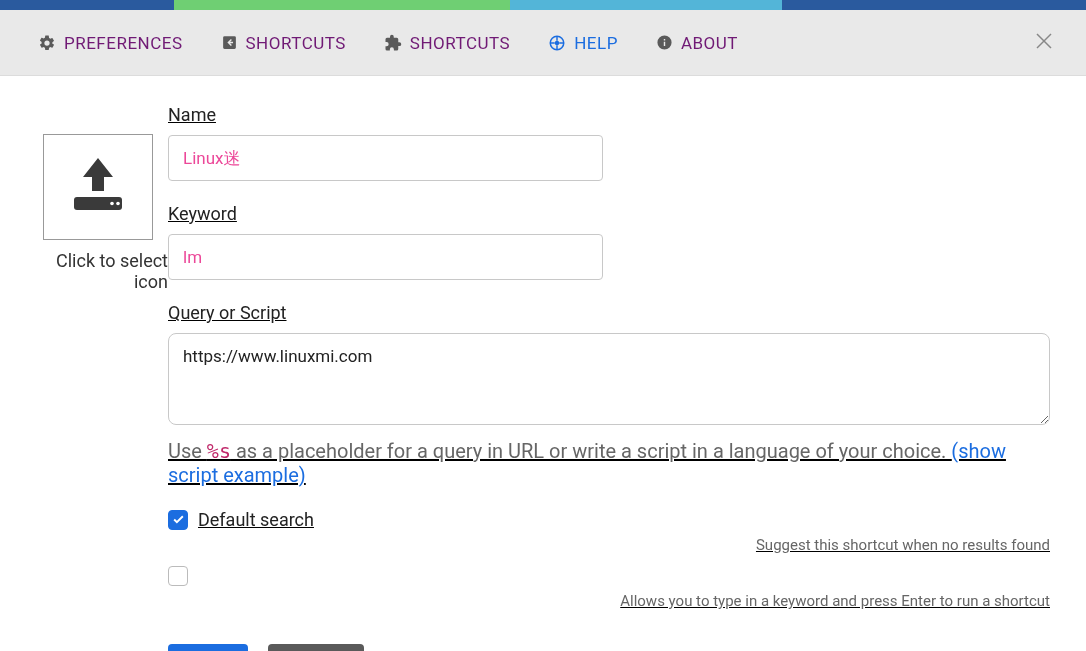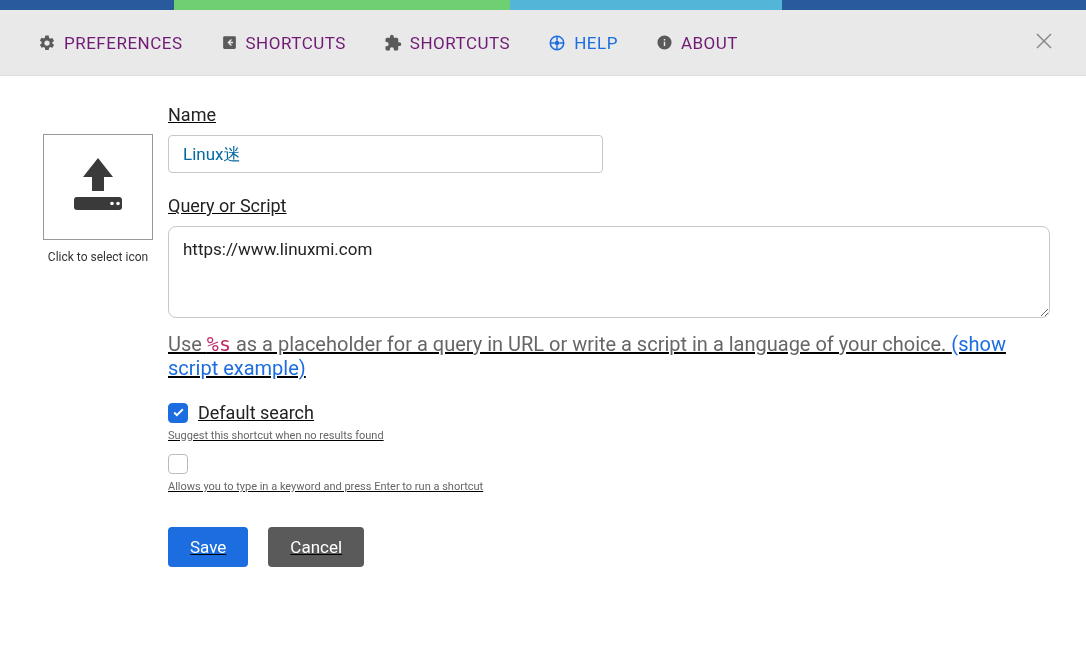--- a/index.html
+++ b/index.html
@@ -76,47 +76,47 @@
       width: 110px;
       height: 106px;
       border: 1px solid #999;
       display: flex;
       align-items: center;
       justify-content: center;
       cursor: pointer;
       background: #fff;
     }
     .icon-picker-label {
-      font-size: 12px;
+      font-size: 18px;
       color: #333;
       margin-top: 10px;
       text-align: right;
     }
     .form-column {
       flex: 1;
       padding-right: 8px;
       text-decoration: underline;
     }
     .field-label {
       font-size: 18px;
       color: #222;
       margin-bottom: 10px;
       margin-top: 0;
     }
     .field-group {
       margin-bottom: 22px;
     }
     .text-input {
       width: 435px;
-      height: 38px;
+      height: 46px;
       border: 1px solid #c8c8c8;
       border-radius: 4px;
       padding: 0 14px;
       font-size: 17px;
-      color: #0369a1;
+      color: #ec4899;
       font-family: inherit;
     }
     .textarea-input {
       width: 100%;
       height: 92px;
       border: 1px solid #c8c8c8;
       border-radius: 8px;
       padding: 12px 14px;
       font-size: 17px;
       color: #222;
@@ -156,23 +156,24 @@
     }
     .checkbox-box.checked {
       background: #1b6de0;
       border-color: #1b6de0;
     }
     .checkbox-label {
       font-size: 18px;
       color: #222;
     }
     .checkbox-helper {
-      font-size: 11px;
+      font-size: 15px;
       color: #666;
       margin-top: 6px;
+      text-align: right;
     }
     .checkbox-group {
       margin-top: 12px;
     }
     .button-row {
       margin-top: 34px;
       display: flex;
       gap: 20px;
     }
     .btn {
@@ -275,20 +276,24 @@
     </div>
     <div class="icon-picker-label">Click to select icon</div>
   </div>
 
   <div class="form-column">
     <div class="field-group">
       <div class="field-label">Name</div>
       <input class="text-input" type="text" value="Linux迷" style="">
     </div>
 
+    <div class="field-group">
+      <div class="field-label">Keyword</div>
+      <input class="text-input" type="text" value="lm" style="">
+    </div>
 
     <div class="field-group">
       <div class="field-label">Query or Script</div>
       <textarea class="textarea-input" style="">https://www.linuxmi.com</textarea>
       <div class="helper-text">
         <span>Use </span><span class="placeholder-code">%s</span><span> as a placeholder for a query in URL or write a script in a language of your choice. </span><span class="helper-link">(show script example)</span>
       </div>
     </div>
 
     <div class="checkbox-group">

